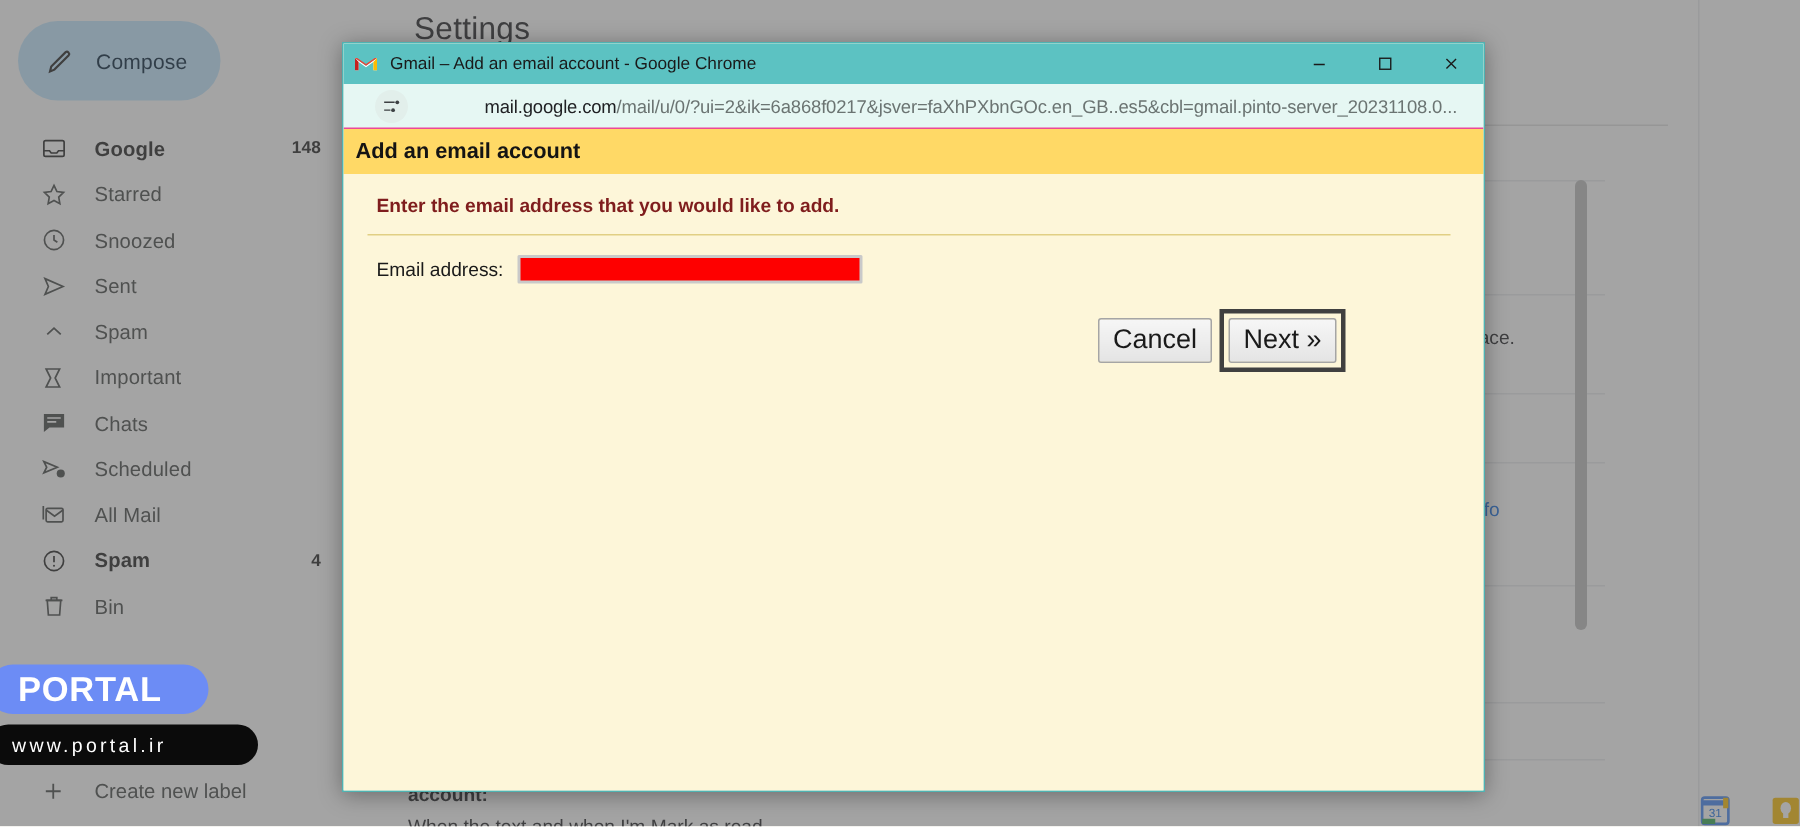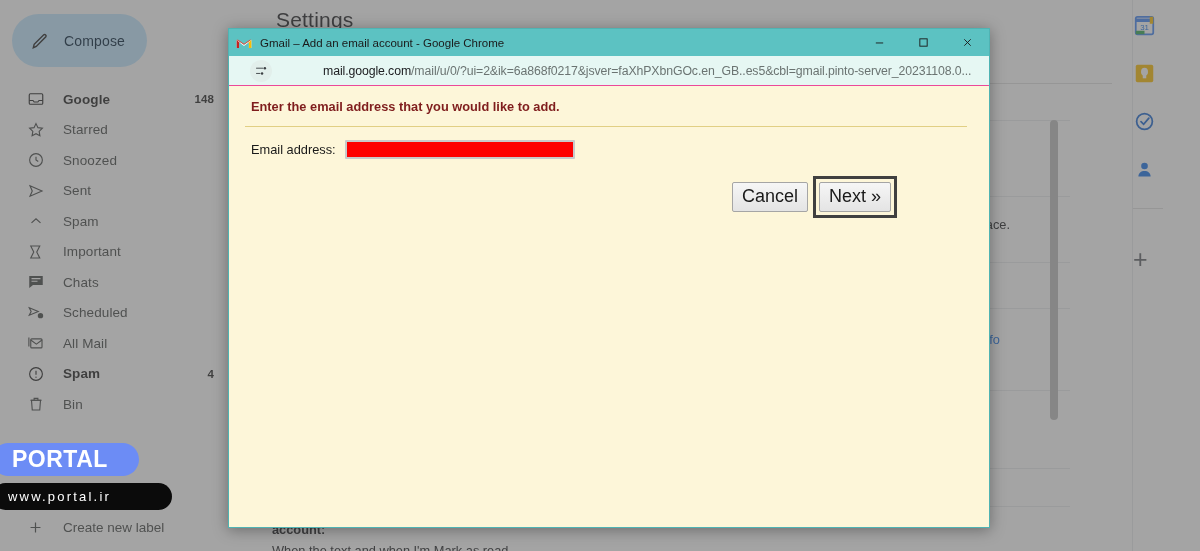--- a/index.html
+++ b/index.html
@@ -110,22 +110,22 @@
     width: 8px; height: 300px;
     background: #bdbdbd; border-radius: 4px;
   }
 
   
   .right-rail {
     position: absolute; right: 0; top: 0;
     width: 68px; height: 551px;
     background: #ffffff;
     border-left: 1px solid #e8eaed;
-    display: flex; flex-direction: column;
-    align-items: flex-start;
+    display: flex; flex-direction: row;
+    align-items: flex-end;
     padding-top: 14px;
     gap: 26px;
   }
   .rail-icon { width: 22px; height: 22px; display:flex;align-items:center;justify-content:center; }
   .rail-divider { width: 30px; height:1px; background:#e0e0e0; margin: 2px 0; }
   .rail-plus { font-size: 25px; color: #5f6368; line-height: 1; margin-top: 10px; }
 
   
   .dim {
     position: absolute; inset: 0;
@@ -516,20 +516,21 @@
       <span class="siteicon">
         <svg viewBox="0 0 20 20" width="14" height="14" stroke="#3c4043" stroke-width="1.3" fill="none">
           <path d="M3 6h10M3 13.5h6"></path>
           <circle cx="15.5" cy="6" r="1.8" fill="#3c4043" stroke="none"></circle>
           <circle cx="11.5" cy="13.5" r="1.8" fill="#3c4043" stroke="none"></circle>
         </svg>
       </span>
       <span class="urltext"><span>mail.google.com</span><span class="dim-part">/mail/u/0/?ui=2&amp;ik=6a868f0217&amp;jsver=faXhPXbnGOc.en_GB..es5&amp;cbl=gmail.pinto-server_20231108.0...</span></span>
     </div>
 
+    <div class="dlg-header">Add an email account</div>
 
     <div class="dlg-body">
       <div class="dlg-instructions">Enter the email address that you would like to add.</div>
       <div class="dlg-sep"></div>
 
       <div class="field-row">
         <span class="field-label">Email address:</span>
         <input class="email-input" type="text" placeholder="" style="">
       </div>
 

